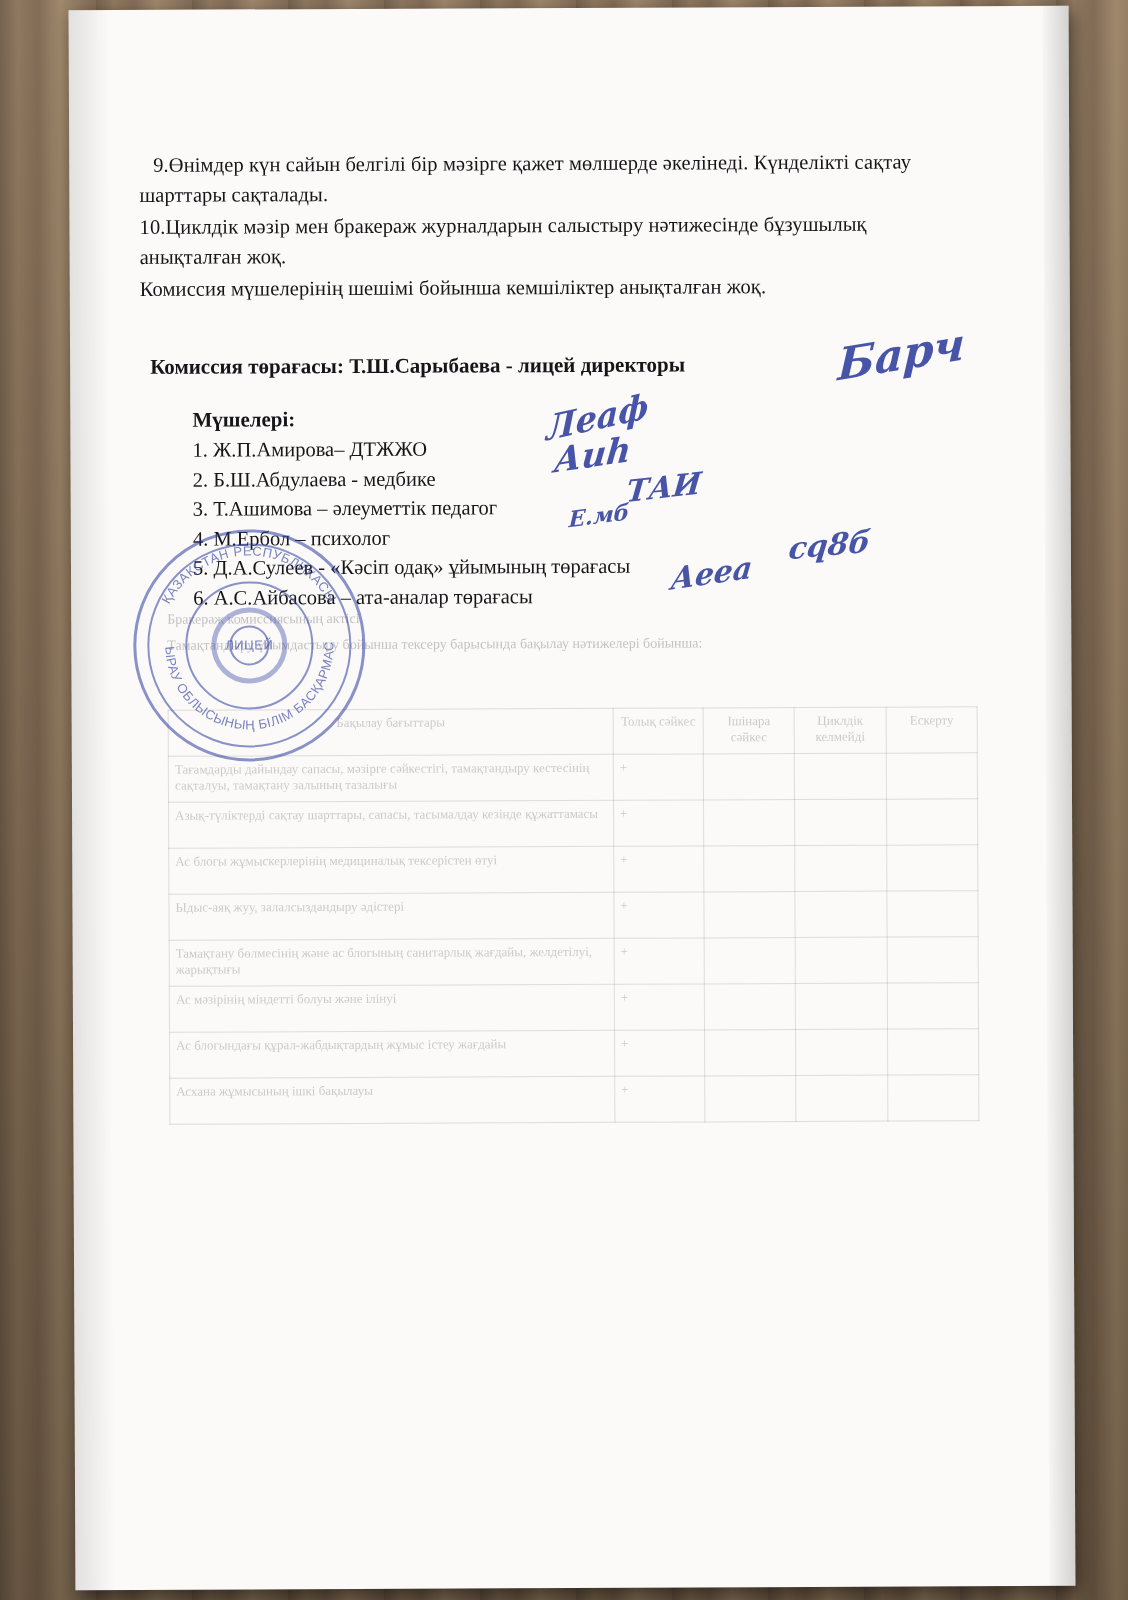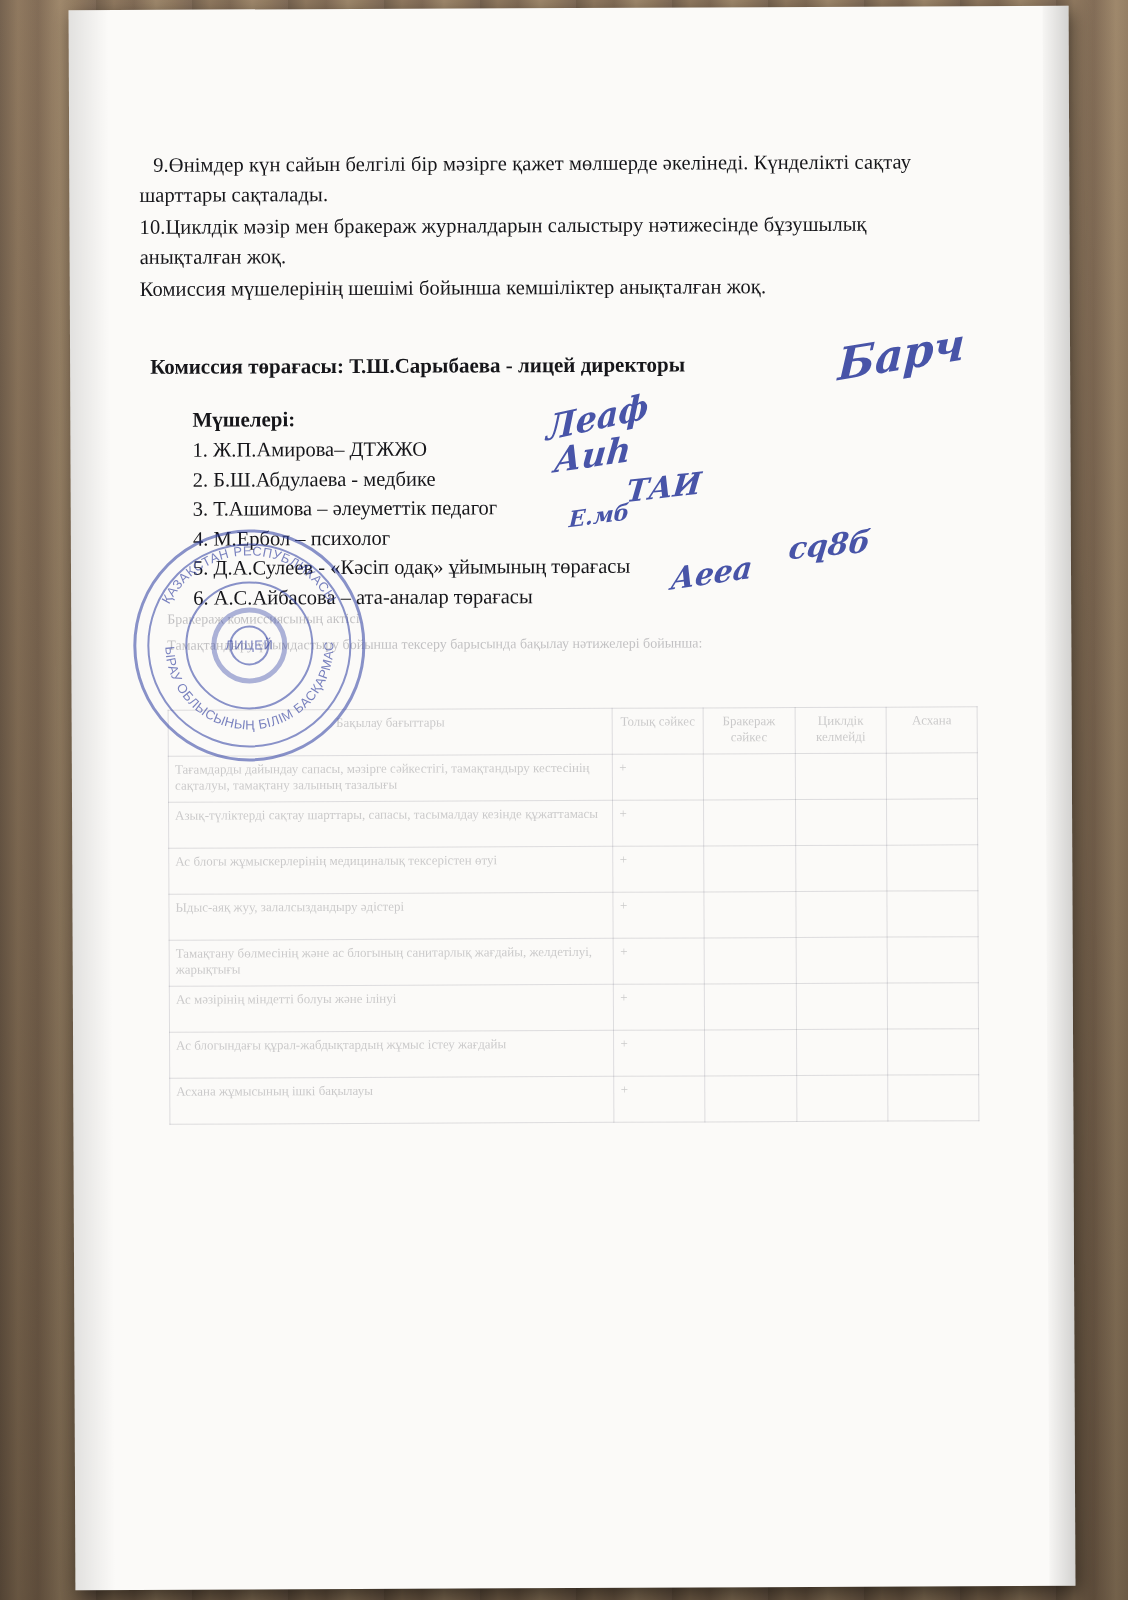--- a/index.html
+++ b/index.html
@@ -186,23 +186,23 @@
     <div class="ghost">
       <div class="gline">Бракераж комиссиясының актісі</div>
       <div class="gline">Тамақтандыру ұйымдастыру бойынша тексеру барысында бақылау нәтижелері бойынша:</div>
     </div>
 
     <table class="ghost-table">
       <thead>
         <tr>
           <th class="c-desc">Бақылау бағыттары</th>
           <th class="c-num">Толық сәйкес</th>
-          <th class="c-num">Бракераж сәйкес</th>
+          <th class="c-num">Ішінара сәйкес</th>
           <th class="c-num">Циклдік келмейді</th>
-          <th class="c-num">Асхана</th>
+          <th class="c-num">Ескерту</th>
         </tr>
       </thead>
       <tbody>
         <tr>
           <td>Тағамдарды дайындау сапасы, мәзірге сәйкестігі, тамақтандыру кестесінің сақталуы, тамақтану залының тазалығы</td>
           <td>+</td>
           <td></td>
           <td></td>
           <td></td>
         </tr>

